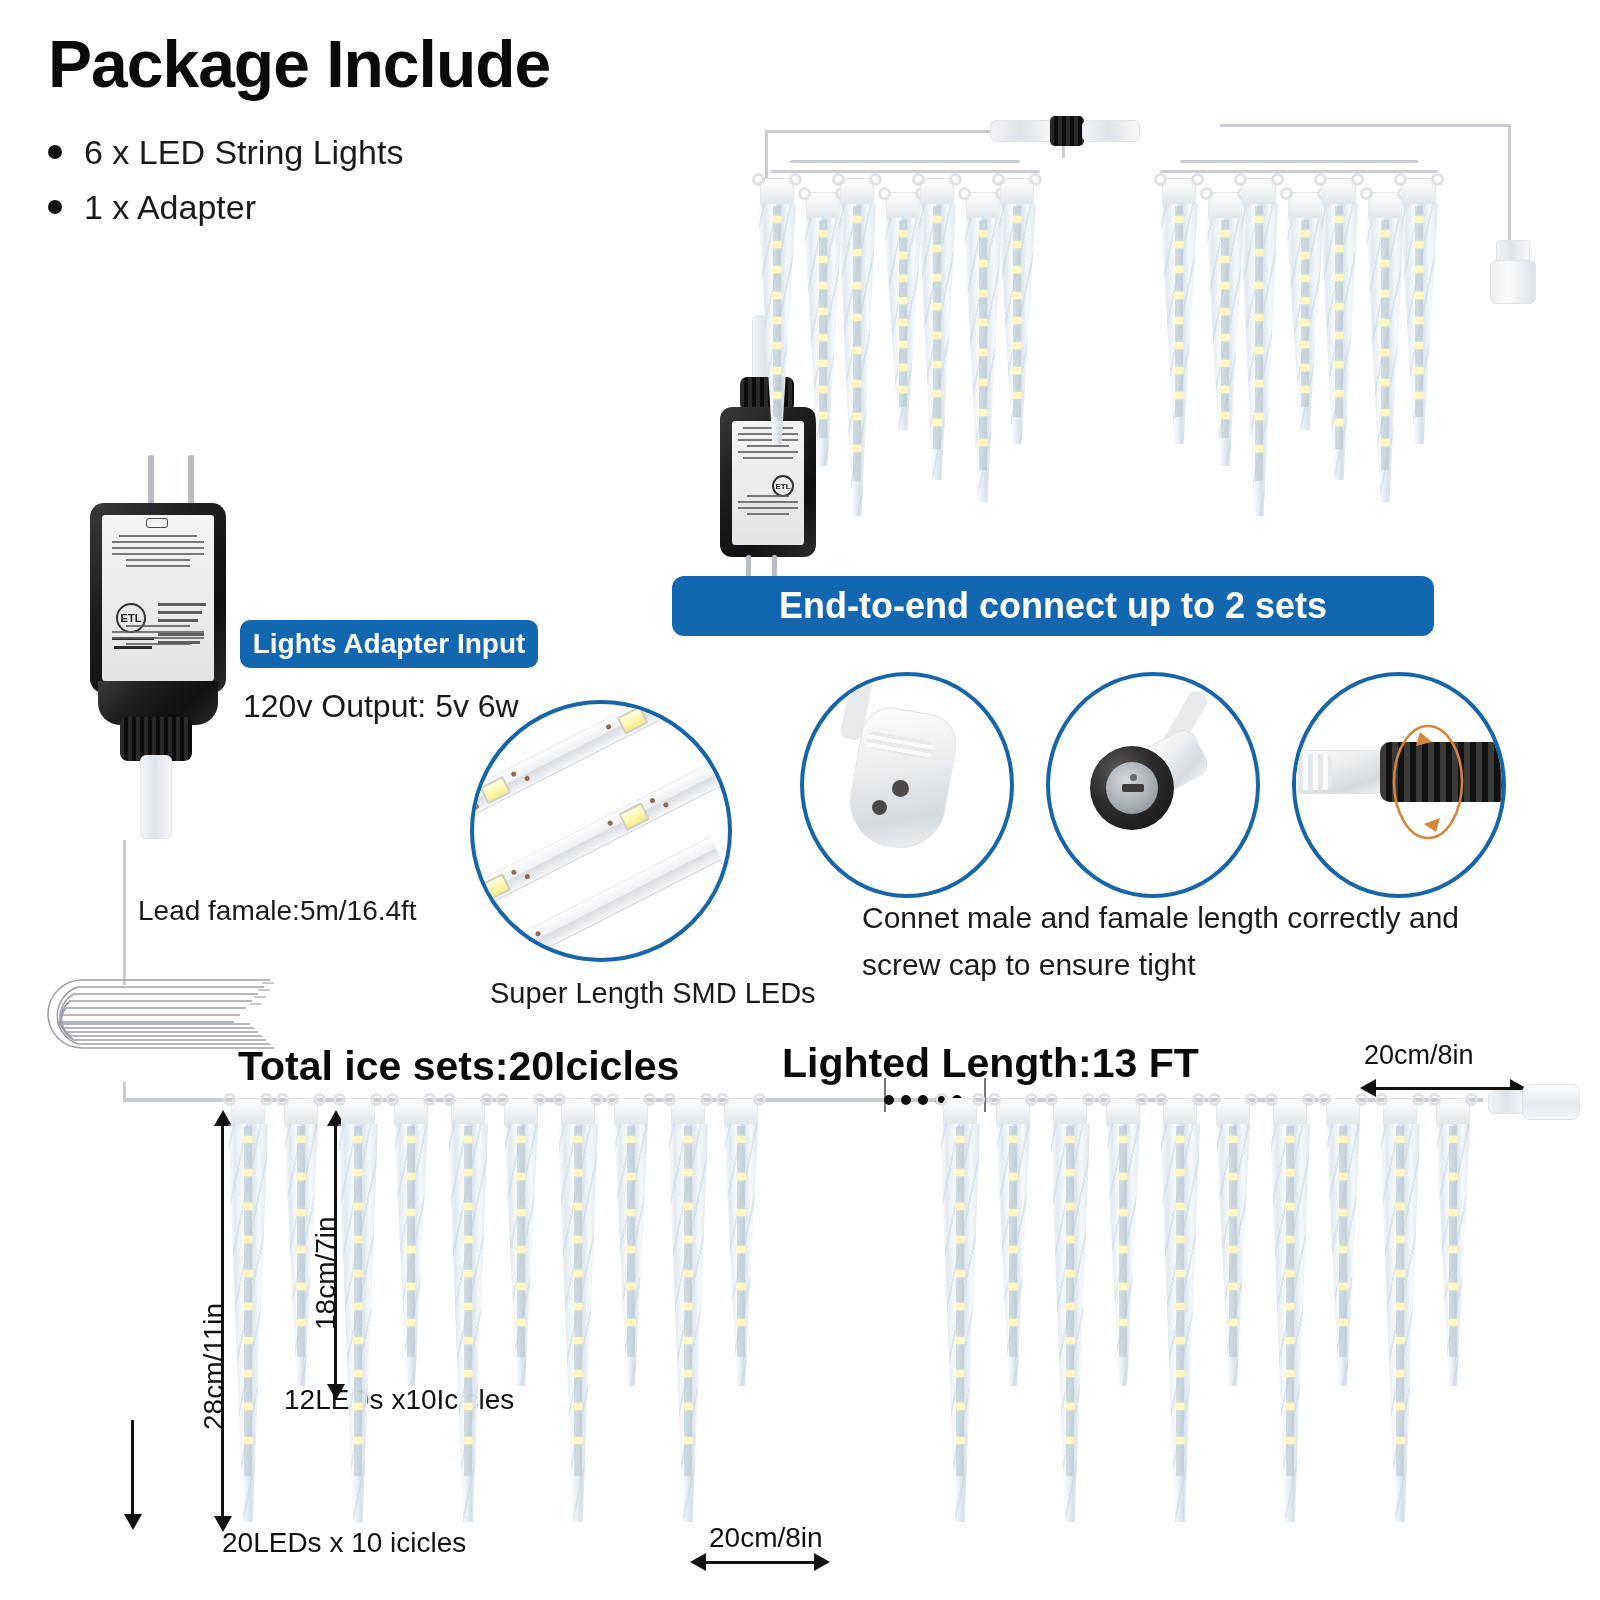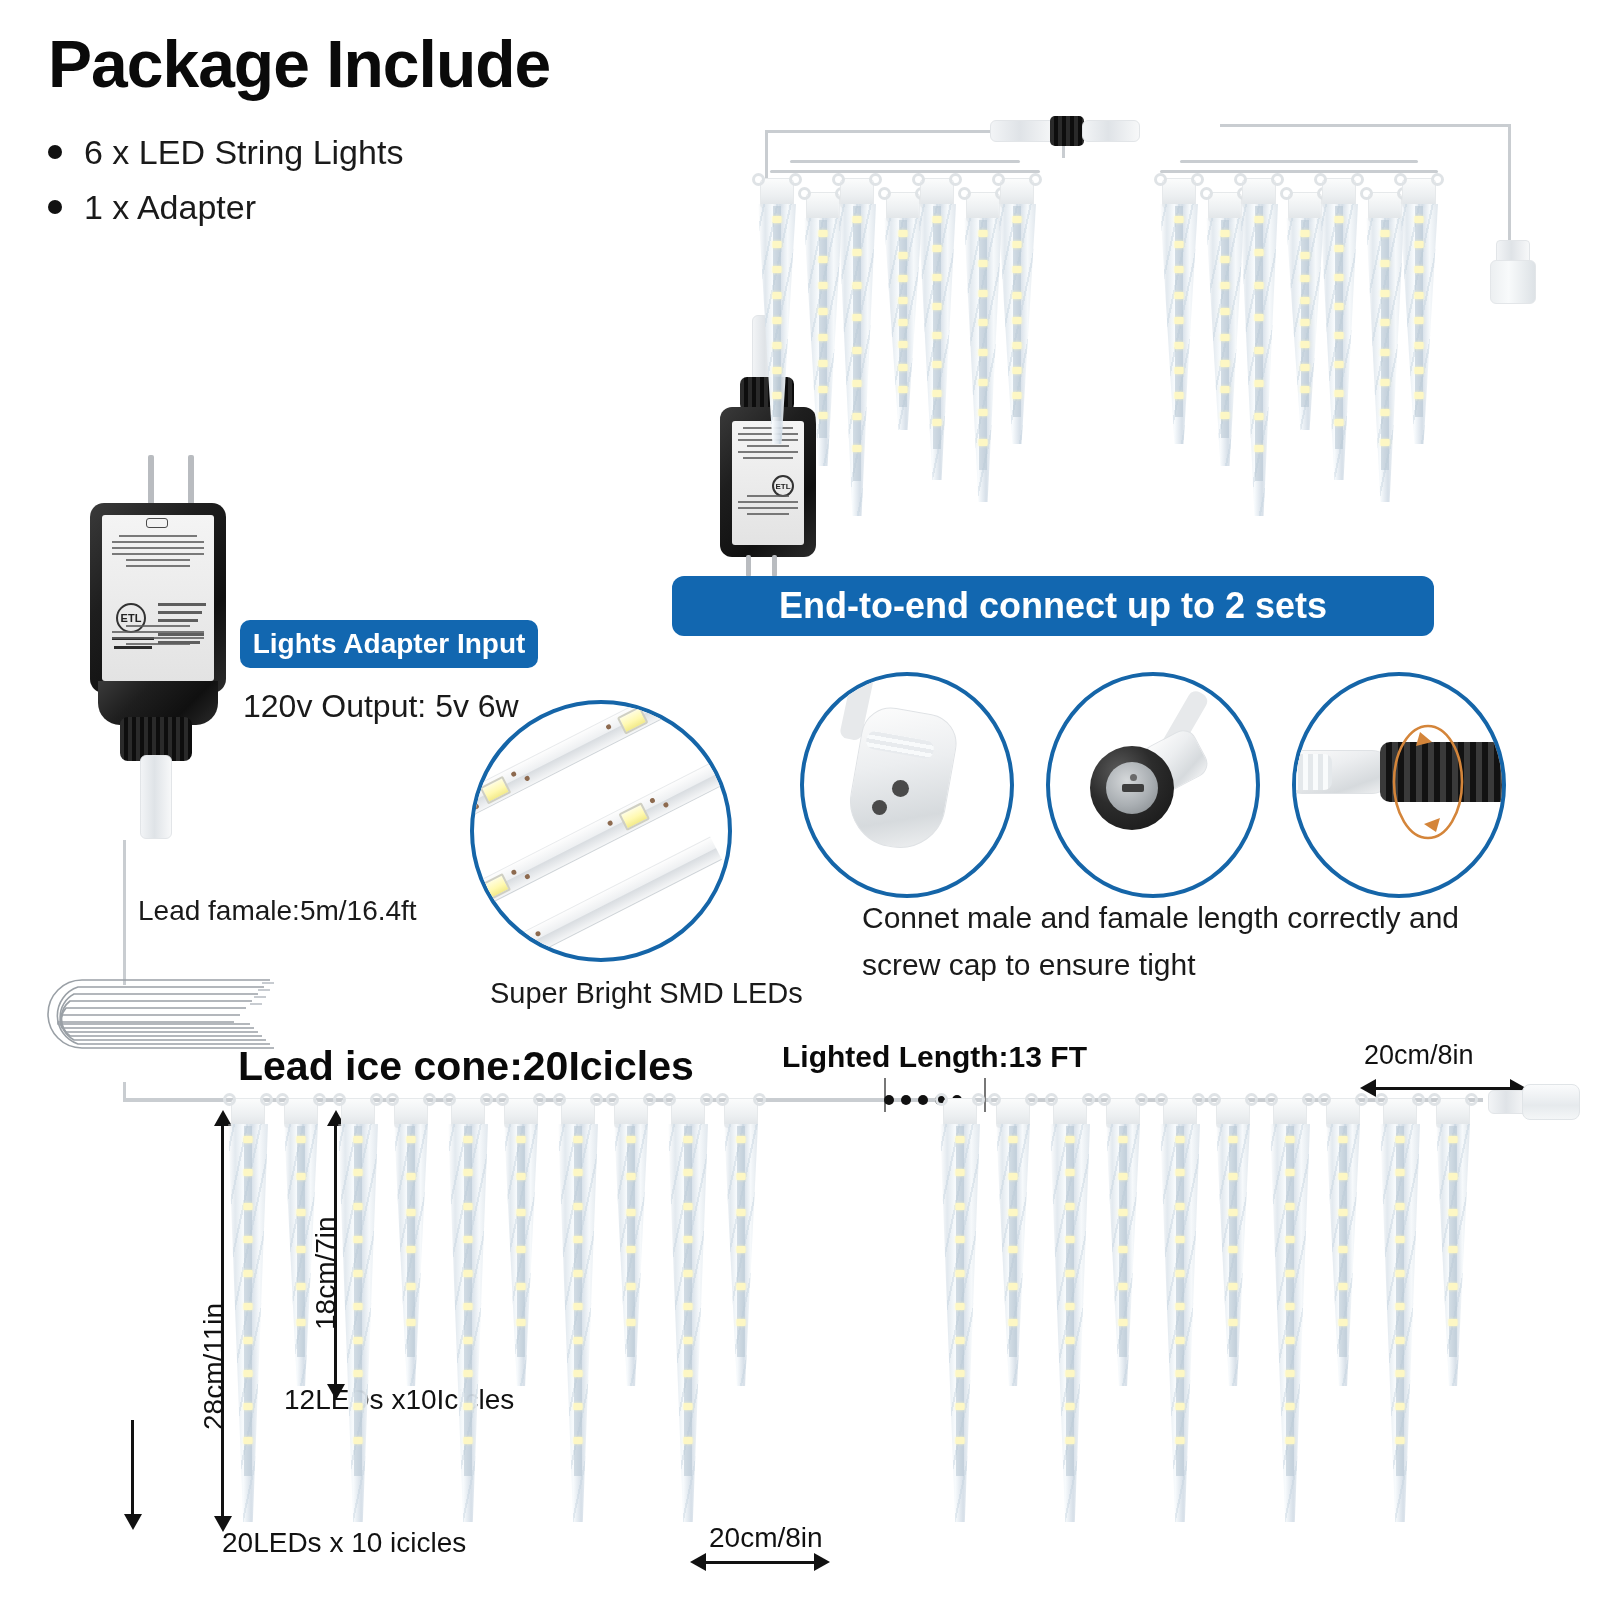--- a/index.html
+++ b/index.html
@@ -46,21 +46,21 @@
   
   .cap { font-size:30px; color:#1a1a1a; white-space:nowrap; }
   #cap-output { left:243px; top:688px; font-size:32px; }
   #cap-lead   { left:138px; top:895px; font-size:28px; }
   #cap-smd    { left:490px; top:977px; font-size:29px; }
   #cap-connect{ left:862px; top:895px; font-size:30px; line-height:1.55; white-space:normal; width:600px; }
 
   
   .hdr { font-weight:bold; color:#0a0a0a; white-space:nowrap; }
   #hdr-total   { left:238px; top:1043px; font-size:41px; }
-  #hdr-lighted { left:782px; top:1040px; font-size:30px; }
+  #hdr-lighted { left:782px; top:1040px; font-size:41px; }
 
   
   .dim { font-size:27px; color:#111; white-space:nowrap; }
   #dim-right-top { left:1364px; top:1040px; }
   #dim-12leds    { left:284px; top:1384px; font-size:28px; }
   #dim-20leds    { left:222px; top:1527px; font-size:28px; }
   #dim-20cm-bot  { left:709px; top:1522px; font-size:28px; }
   .vdim {
     font-size:28px; color:#111; white-space:nowrap;
     transform-origin:0 0; transform:rotate(-90deg);
@@ -550,21 +550,21 @@
       <path d="M262 5 H250 M258 12 H246 M254 19 H242 M250 26 H238"></path>
     </g>
   </svg>
 </div>
 
 <div class="abs badge" id="badge-power">Lights Adapter Input</div>
 <div class="abs badge" id="badge-endtoend">End-to-end connect up to 2 sets</div>
 
 <div class="abs cap" id="cap-output">120v Output:  5v 6w</div>
 <div class="abs cap" id="cap-lead">Lead famale:5m/16.4ft</div>
-<div class="abs cap" id="cap-smd">Super Bright SMD LEDs</div>
+<div class="abs cap" id="cap-smd">Super Length SMD LEDs</div>
 <div class="abs cap" id="cap-connect">Connet male and famale length correctly and screw cap to ensure tight</div>
 
 <div class="abs circ" id="circ-smd">
   <div class="abs" style="left:-40px;top:-30px;width:360px;height:340px;">
     <div class="smd-strip" style="left:-20px;top:60px;width:330px;">
       <div class="smd-chip" style="left:58px;"></div>
       <div class="smd-pad" style="left:44px;top:5px;"></div>
       <div class="smd-pad" style="left:44px;top:16px;"></div>
       <div class="smd-pad" style="left:92px;top:4px;"></div>
       <div class="smd-pad" style="left:102px;top:14px;"></div>
@@ -612,21 +612,21 @@
   <div class="conn-body abs" style="left:-14px;top:74px;width:110px;height:44px;border-radius:20px;"></div>
   <div class="abs" style="left:-8px;top:78px;width:44px;height:36px;background:repeating-linear-gradient(90deg,#e4e8eb 0 5px,#f9fbfc 5px 10px);border-radius:8px;"></div>
   <div class="conn-cap-black abs" style="left:84px;top:66px;width:130px;height:60px;border-radius:10px;background:repeating-linear-gradient(90deg,#3a3a3a 0 6px,#121212 6px 12px);"></div>
   <svg class="abs" style="left:74px;top:36px;" width="120" height="140" viewBox="0 0 120 140">
     <ellipse cx="58" cy="70" rx="34" ry="56" fill="none" stroke="#d4853a" stroke-width="2.6"></ellipse>
     <path d="M50 20 L62 30 L46 34 Z" fill="#d4853a"></path>
     <path d="M66 120 L54 112 L70 106 Z" fill="#d4853a"></path>
   </svg>
 </div>
 
-<div class="abs hdr" id="hdr-total">Lead ice cone:20Icicles</div>
+<div class="abs hdr" id="hdr-total">Total ice sets:20Icicles</div>
 <div class="abs hdr" id="hdr-lighted">Lighted Length:13 FT</div>
 <div class="abs dim" id="dim-right-top">20cm/8in</div>
 
 <div class="abs wire" style="left:123px;top:1098px;width:1360px;height:4px;"></div>
 
 <div class="abs vline" style="left:884px;top:1078px;height:34px;width:2px;background:#777;"></div>
 <div class="abs vline" style="left:984px;top:1078px;height:34px;width:2px;background:#777;"></div>
 <div class="abs" id="dots">
   <span class="dot"></span>
     <span class="dot"></span>

